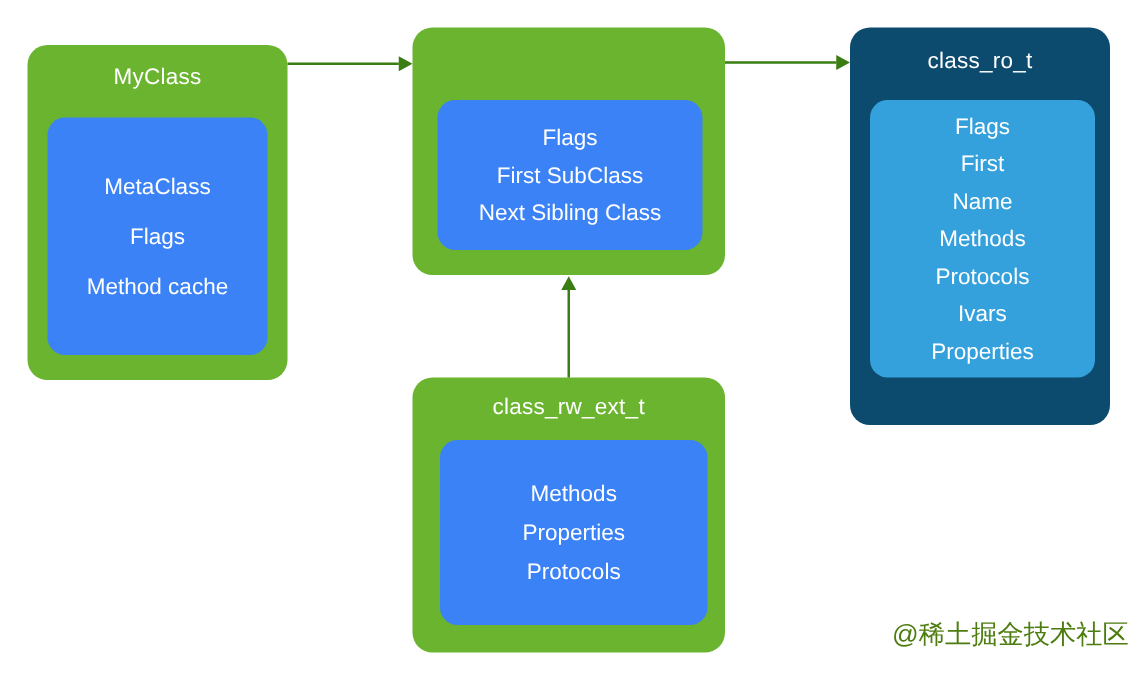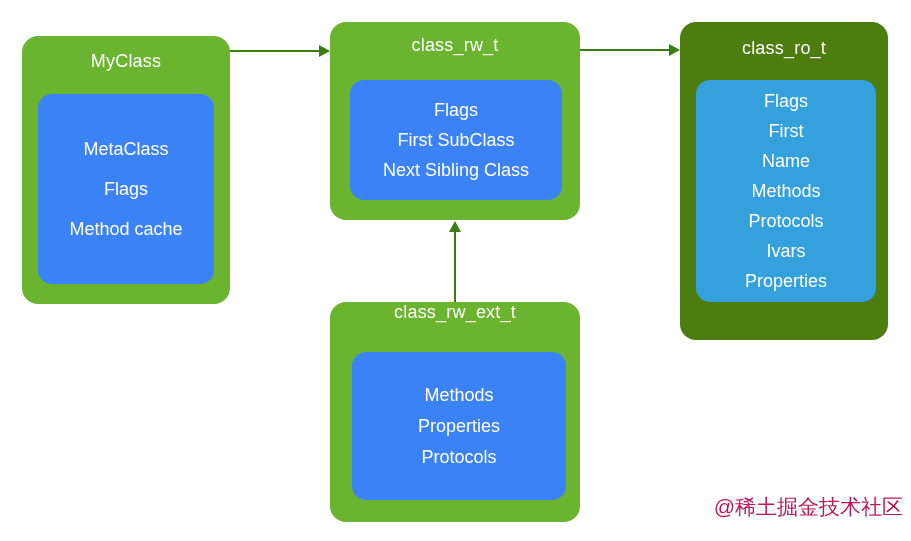--- a/index.html
+++ b/index.html
@@ -2,21 +2,21 @@
 <html><head>
 <meta charset="utf-8">
 <style>
   html,body{margin:0;padding:0;background:#ffffff;}
   .canvas{
     position:relative;width:911px;height:541px;background:#ffffff;overflow:hidden;
     font-family:"Liberation Sans",sans-serif;
   }
   .node{position:absolute;border-radius:16px;color:#ffffff;}
   .node-green{background:#6ab42f;}
-  .node-blue{background:#4d7c0f;}
+  .node-blue{background:#0c4a6e;}
   .node-title{text-align:center;font-size:18px;letter-spacing:.2px;}
   .node-inner{
     position:absolute;border-radius:14px;display:flex;flex-direction:column;
     justify-content:center;align-items:center;text-align:center;
   }
   .inner-green{background:#3b82f6;}
   .inner-blue{background:#34a0dc;}
   .field{font-size:18px;white-space:nowrap;}
 
   #node-myclass{left:22px;top:36px;width:208px;height:268px;}
@@ -28,51 +28,50 @@
   #node-rw .node-title{padding-top:13px;}
   #node-rw .node-inner{left:20px;right:18px;top:58px;bottom:20px;}
   #node-rw .field{line-height:30px;}
 
   #node-ro{left:680px;top:22px;width:208px;height:318px;}
   #node-ro .node-title{padding-top:16px;}
   #node-ro .node-inner{left:16px;right:12px;top:58px;bottom:38px;}
   #node-ro .field{line-height:30px;}
 
   #node-ext{left:330px;top:302px;width:250px;height:220px;}
-  #node-ext .node-title{}
+  #node-ext .node-title{padding-top:13px;}
   #node-ext .node-inner{left:22px;right:14px;top:50px;bottom:22px;}
   #node-ext .field{line-height:31px;}
 
   .edge-line{position:absolute;background:#3a7d12;}
   .edge-head{position:absolute;width:0;height:0;}
   #edge1-line{left:230px;top:50px;width:89px;height:2px;}
   #edge1-head{left:319px;top:45px;border-top:6px solid transparent;border-bottom:6px solid transparent;border-left:11px solid #3a7d12;}
   #edge2-line{left:580px;top:49px;width:89px;height:2px;}
   #edge2-head{left:669px;top:44px;border-top:6px solid transparent;border-bottom:6px solid transparent;border-left:11px solid #3a7d12;}
   #edge3-line{left:454px;top:232px;width:2px;height:70px;}
   #edge3-head{left:449px;top:221px;border-left:6px solid transparent;border-right:6px solid transparent;border-bottom:11px solid #3a7d12;}
 
-  .watermark{position:absolute;right:8px;bottom:20px;color:#be185d;font-size:21px;}
+  .watermark{position:absolute;right:8px;bottom:20px;color:#4d7c0f;font-size:21px;}
 </style>
 </head>
 <body>
 
 <div class="canvas">
 
   <div class="node node-green" id="node-myclass">
     <div class="node-title">MyClass</div>
     <div class="node-inner inner-green">
       <div class="field">MetaClass</div>
       <div class="field">Flags</div>
       <div class="field">Method cache</div>
     </div>
   </div>
 
   <div class="node node-green" id="node-rw">
-    <div class="node-title">class_rw_t</div>
     <div class="node-inner inner-green">
       <div class="field">Flags</div>
       <div class="field">First SubClass</div>
       <div class="field">Next Sibling Class</div>
     </div>
   </div>
 
   <div class="node node-blue" id="node-ro">
     <div class="node-title">class_ro_t</div>
     <div class="node-inner inner-blue">

